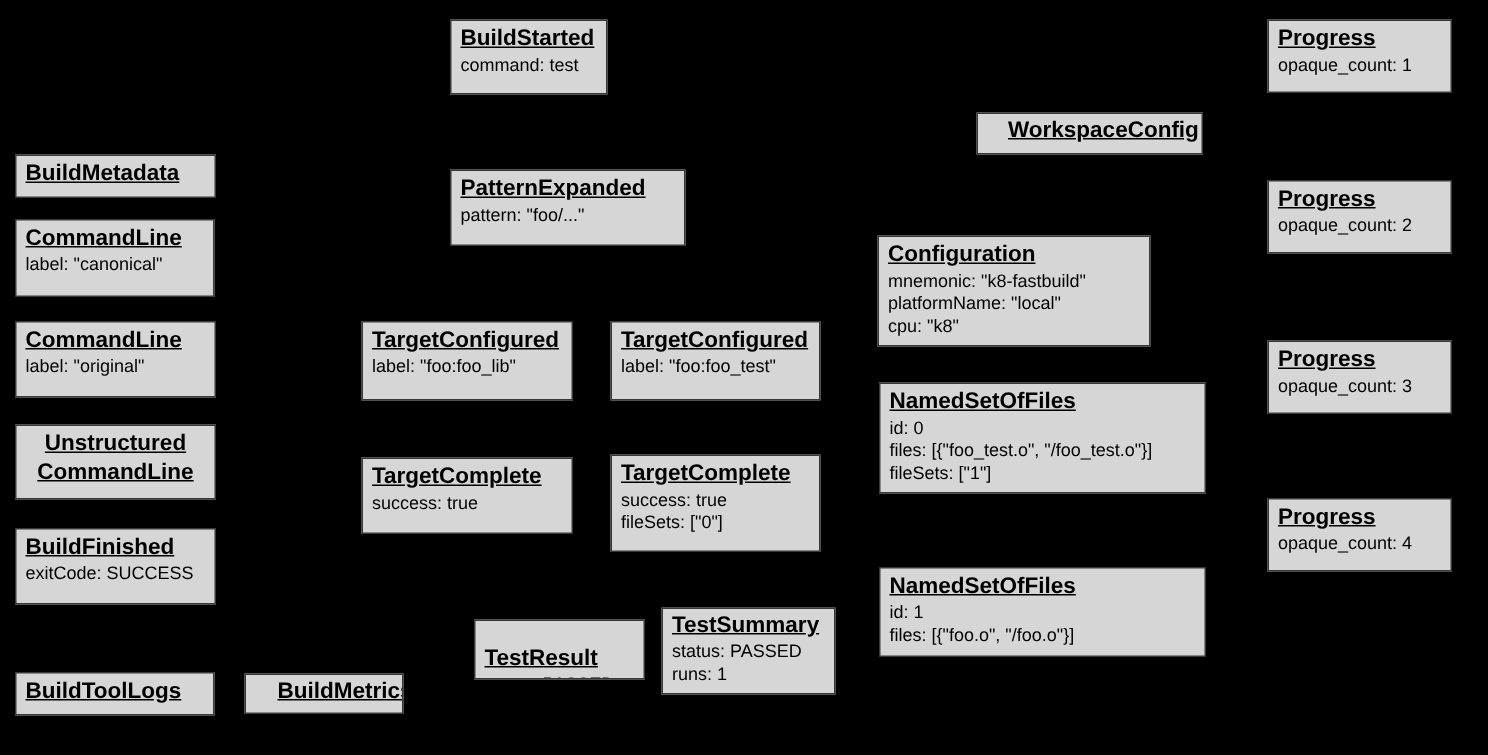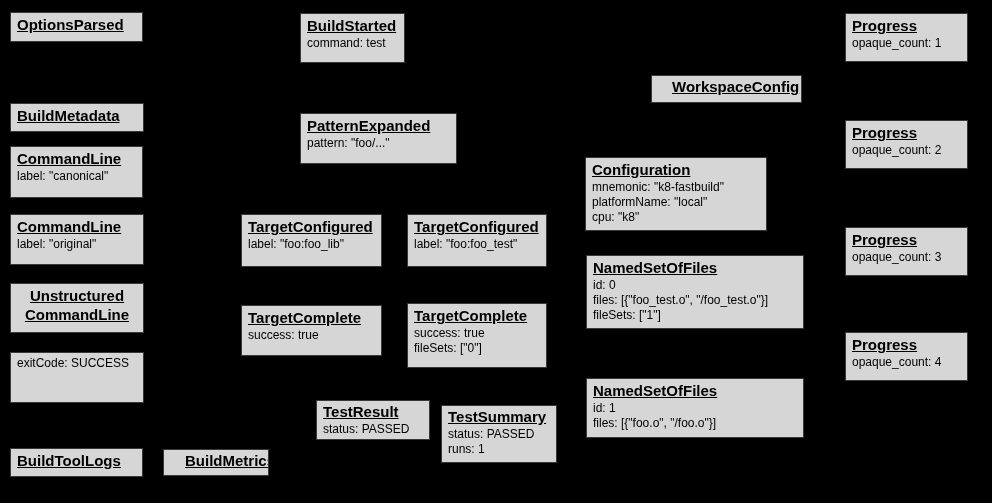--- a/index.html
+++ b/index.html
@@ -36,23 +36,20 @@
     font-size: 12px;
     line-height: 1.28;
     white-space: nowrap;
   }
 </style>
 </head>
 <body>
 
 <div class="canvas">
 
-  <div class="box" style="left:10px; top:12px; width:133px; height:30px;">
-    <span class="box-title">OptionsParsed</span>
-  </div>
 
 
   <div class="box" style="left:10px; top:103px; width:134px; height:29px;">
     <span class="box-title">BuildMetadata</span>
   </div>
 
   <div class="box" style="left:10px; top:146px; width:133px; height:52px;">
     <span class="box-title">CommandLine</span>
     <div class="box-line">label: "canonical"</div>
   </div>
@@ -61,20 +58,21 @@
     <span class="box-title">CommandLine</span>
     <div class="box-line">label: "original"</div>
   </div>
 
   <div class="box" style="left:10px; top:283px; width:134px; height:50px;text-align:center;">
     <span class="box-title">Unstructured
 CommandLine</span>
   </div>
 
   <div class="box" style="left:10px; top:352px; width:134px; height:51px;">
+    <span class="box-title">BuildFinished</span>
     <div class="box-line">exitCode: SUCCESS</div>
   </div>
 
   <div class="box" style="left:10px; top:448px; width:133px; height:29px;">
     <span class="box-title">BuildToolLogs</span>
   </div>
 
   <div class="box" style="left:163px; top:449px; width:106px; height:27px; padding:2px 21px;">
     <span class="box-title">BuildMetrics</span>
   </div>
@@ -103,21 +101,21 @@
     <span class="box-title">TargetComplete</span>
     <div class="box-line">success: true</div>
   </div>
 
   <div class="box" style="left:407px; top:303px; width:140px; height:65px;">
     <span class="box-title">TargetComplete</span>
     <div class="box-line">success: true</div>
     <div class="box-line">fileSets: ["0"]</div>
   </div>
 
-  <div class="box" style="left:316px; top:400px; width:114px; height:40px; padding:2px 6px;">
+  <div class="box" style="left:316px; top:413px; width:114px; height:40px; padding:16px 6px;">
     <span class="box-title">TestResult</span>
     <div class="box-line">status: PASSED</div>
   </div>
 
   <div class="box" style="left:441px; top:405px; width:116px; height:58px; padding:2px 6px;">
     <span class="box-title">TestSummary</span>
     <div class="box-line">status: PASSED</div>
     <div class="box-line">runs: 1</div>
   </div>
 

